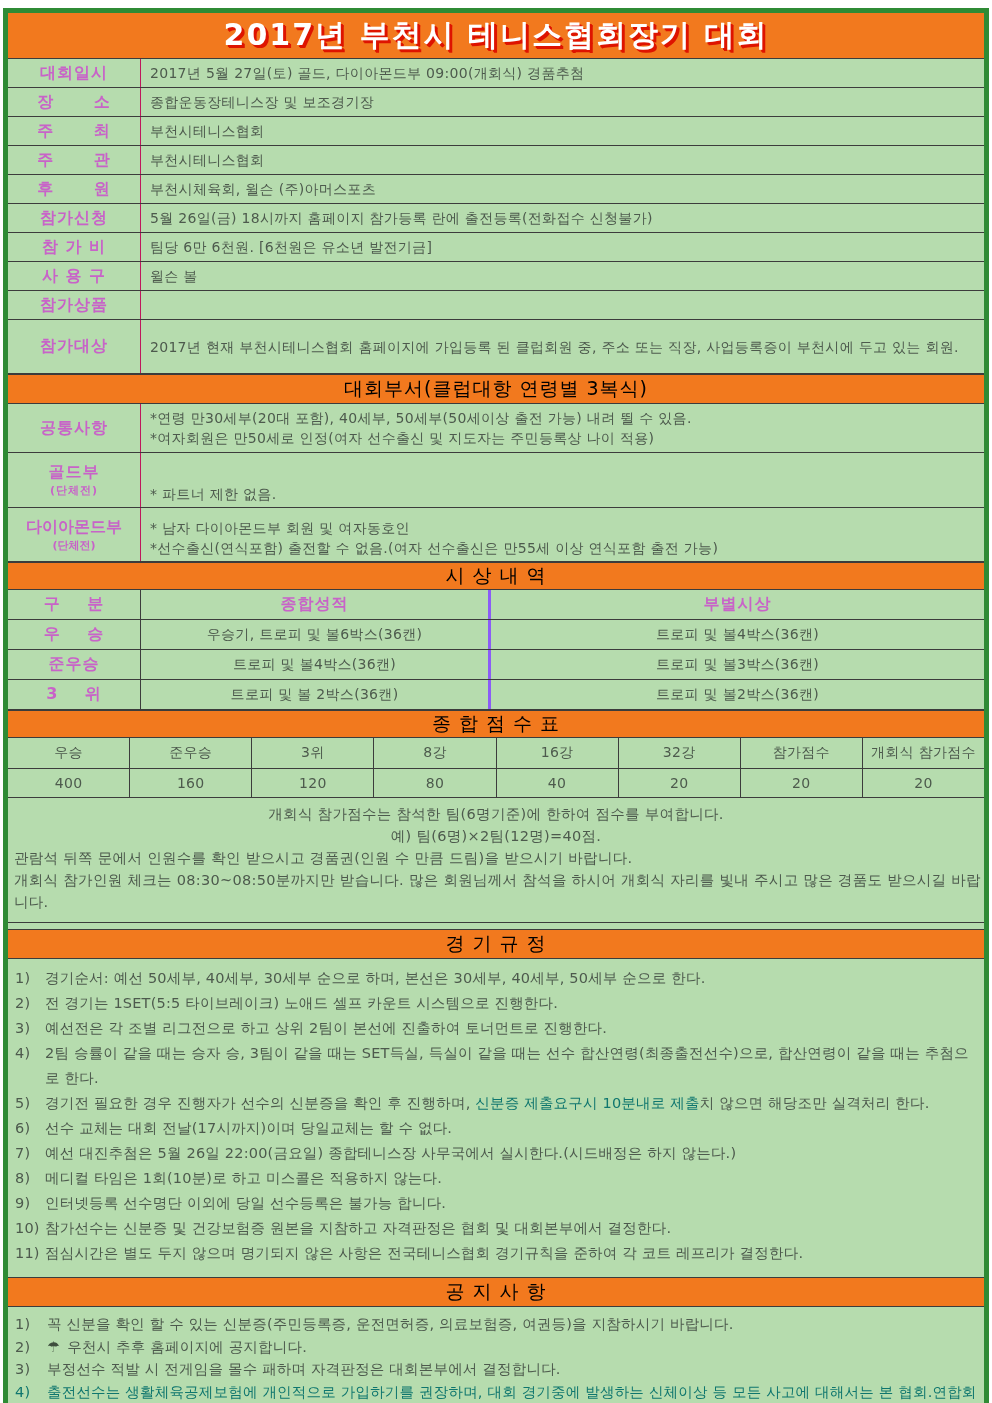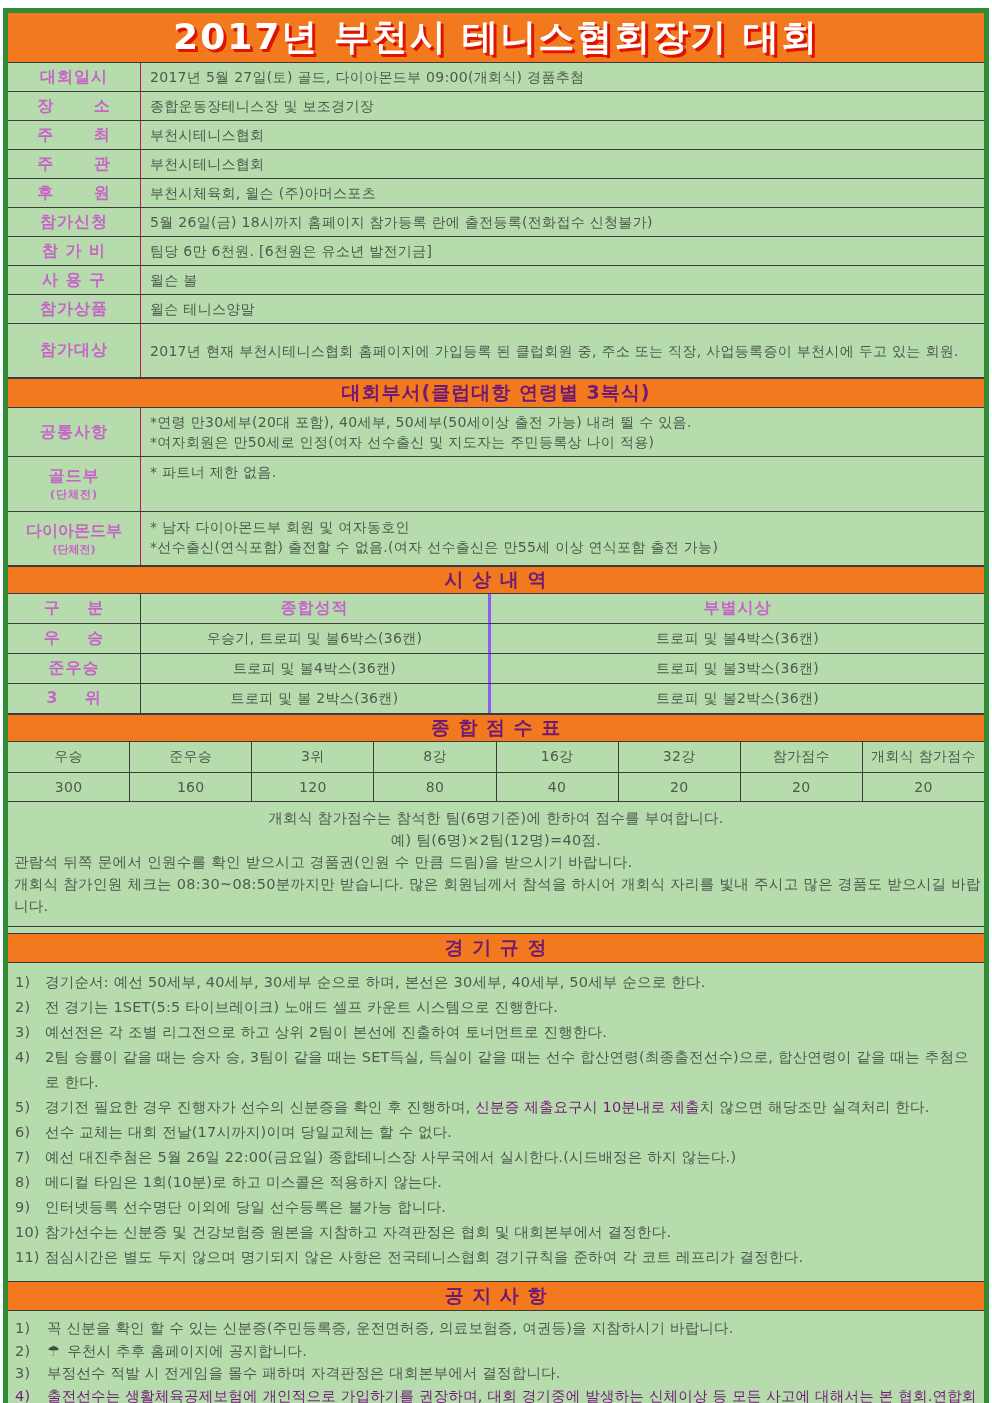--- a/index.html
+++ b/index.html
@@ -1,28 +1,28 @@
 <!DOCTYPE html>
 <html><head>
 <meta charset="utf-8">
 <style>
   * { box-sizing: border-box; }
   body { margin: 0; background: #ffffff; font-family: "DejaVu Sans", sans-serif; }
   .page { width: 992px; }
   .doc { margin: 8px 3px 0 3px; border: 5px solid #2F8B35; background: #B6DCAE; color: #4D5A4D; }
 
   .title-bar { background: #F2791E; min-height: 46px; display: flex; align-items: center; justify-content: center; border-bottom: 1px solid #3C3C3C; }
-  .title-text { color: #ffffff; font-size: 36px; font-weight: bold; letter-spacing: 2px; text-shadow: 2px 2px 0 #DE1400, 3px 3px 0 #DE1400; }
+  .title-text { color: #ffffff; font-size: 30px; font-weight: bold; letter-spacing: 2px; text-shadow: 2px 2px 0 #DE1400, 3px 3px 0 #DE1400; }
 
   .row { display: flex; border-bottom: 1px solid #3C3C3C; }
   .cell-label { flex: 0 0 133px; border-right: 1px solid #be185d; display: flex; flex-direction: column; align-items: center; justify-content: center; color: #C863C8; font-weight: bold; font-size: 16px; white-space: pre; letter-spacing: 1px; text-align: center; }
   .cell-value { flex: 1; display: flex; flex-direction: column; justify-content: center; padding: 3px 9px; font-size: 14px; letter-spacing: 0.3px; line-height: 20px; }
-  .v-top { justify-content: flex-start; padding-top: 5px; }
-
-  .sec-header { background: #F2791E; border-top: 1px solid #3C3C3C; border-bottom: 1px solid #3C3C3C; min-height: 30px; display: flex; align-items: center; justify-content: center; color: #701a75; font-weight: bold; font-size: 19px; white-space: pre; letter-spacing: 1px; }
+  .v-top { justify-content: flex-end; padding-top: 5px; }
+
+  .sec-header { background: #F2791E; border-top: 1px solid #3C3C3C; border-bottom: 1px solid #3C3C3C; min-height: 30px; display: flex; align-items: center; justify-content: center; color: #000000; font-weight: normal; font-size: 19px; white-space: pre; letter-spacing: 1px; }
   .sec-header.slim { min-height: 27px; }
 
   .aw-c1 { flex: 0 0 133px; border-right: 1px solid #3C3C3C; }
   .aw-c2 { flex: 0 0 350px; border-right: 3px solid #8b5cf6; }
   .aw-c3 { flex: 1; }
   .aw-cell { display: flex; align-items: center; justify-content: center; min-height: 29px; font-size: 14px; letter-spacing: 0.3px; white-space: pre; }
   .aw-head { color: #C863C8; font-weight: bold; font-size: 16px; letter-spacing: 1px; }
 
   .score-cell { flex: 1; border-right: 1px solid #3C3C3C; display: flex; align-items: center; justify-content: center; font-size: 14px; letter-spacing: 0.3px; }
   .score-cell:last-child { border-right: none; }
@@ -32,21 +32,21 @@
   .score-notes { border-bottom: 1px solid #3C3C3C; padding: 5px 3px 9px 3px; font-size: 14.5px; line-height: 22px; letter-spacing: 0.3px; }
   .note-center { text-align: center; }
   .note-left { text-align: left; padding-left: 3px; }
 
   .spacer { height: 6px; }
 
   .rules { padding: 7px 5px 11px 7px; font-size: 14.5px; }
   .rule-item { display: flex; line-height: 25px; letter-spacing: 0.2px; }
   .rule-num { flex: 0 0 30px; }
   .rule-text { flex: 1; }
-  .red-text { color: #701a75; }
+  .red-text { color: #0f766e; }
 
   .notices { padding: 6px 5px 10px 7px; font-size: 14.5px; }
   .notice-item { display: flex; line-height: 22.5px; letter-spacing: 0.2px; }
   .notice-num { flex: 0 0 26px; }
   .notice-text { flex: 1; margin-left: 6px; }
   .umbrella { margin-right: 7px; color: #3E4E3E; }
 
   .dept-l2 { font-size: 11px; }
 </style>
 </head>
@@ -86,21 +86,20 @@
     <div class="row" style="min-height:29px">
       <div class="cell-label">참 가 비</div>
       <div class="cell-value">팀당 6만 6천원.  [6천원은 유소년 발전기금]</div>
     </div>
     <div class="row" style="min-height:29px">
       <div class="cell-label">사 용 구</div>
       <div class="cell-value">윌슨 볼</div>
     </div>
     <div class="row" style="min-height:29px">
       <div class="cell-label">참가상품</div>
-      <div class="cell-value">윌슨 테니스양말</div>
     </div>
     <div class="row" style="min-height:54px">
       <div class="cell-label">참가대상</div>
       <div class="cell-value">2017년 현재 부천시테니스협회 홈페이지에 가입등록 된 클럽회원 중, 주소 또는 직장, 사업등록증이 부천시에 두고 있는 회원.</div>
     </div>
 
     <div class="sec-header">대회부서(클럽대항 연령별 3복식)</div>
 
     <div class="row" style="min-height:49px">
       <div class="cell-label">
@@ -160,21 +159,21 @@
       <div class="score-cell">우승</div>
       <div class="score-cell">준우승</div>
       <div class="score-cell">3위</div>
       <div class="score-cell">8강</div>
       <div class="score-cell">16강</div>
       <div class="score-cell">32강</div>
       <div class="score-cell">참가점수</div>
       <div class="score-cell">개회식 참가점수</div>
     </div>
     <div class="row score-vals">
-      <div class="score-cell">300</div>
+      <div class="score-cell">400</div>
       <div class="score-cell">160</div>
       <div class="score-cell">120</div>
       <div class="score-cell">80</div>
       <div class="score-cell">40</div>
       <div class="score-cell">20</div>
       <div class="score-cell">20</div>
       <div class="score-cell">20</div>
     </div>
 
     <div class="score-notes">

